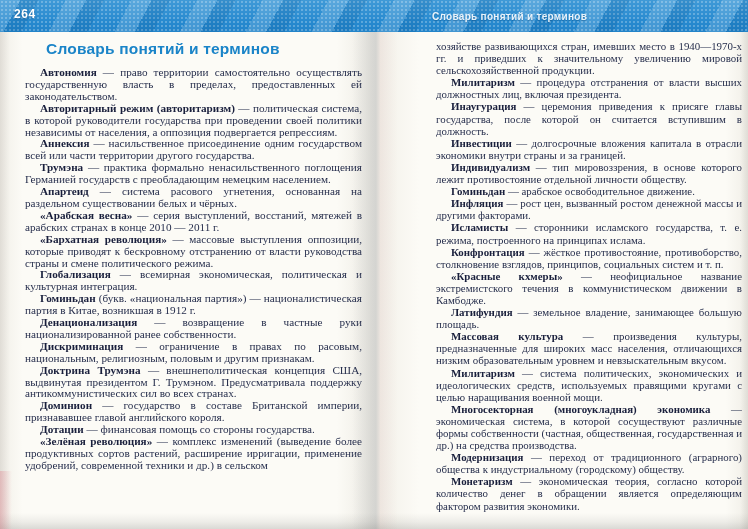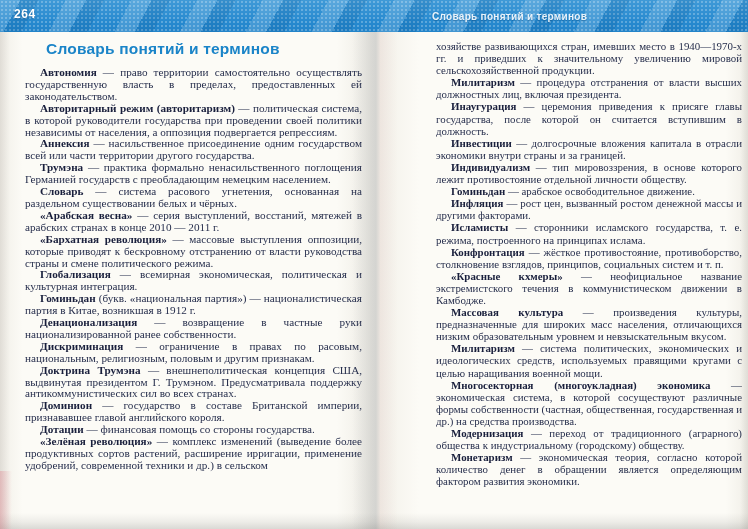--- a/index.html
+++ b/index.html
@@ -85,21 +85,21 @@
     <span class="running-title">Словарь понятий и терминов</span>
   </div>
 
   <div class="left-page">
     <h1 class="page-title">Словарь понятий и терминов</h1>
     <div>
         <p class="entry"><b>Автономия</b><span> — право территории самостоятельно осуществлять государственную власть в пределах, предоставленных ей законодательством.</span></p>
         <p class="entry"><b>Авторитарный режим (авторитаризм)</b><span> — политическая система, в которой руководители государства при проведении своей политики независимы от населения, а оппозиция подвергается репрессиям.</span></p>
         <p class="entry"><b>Аннексия</b><span> — насильственное присоединение одним государством всей или части территории другого государства.</span></p>
         <p class="entry"><b>Трумэна</b><span> — практика формально ненасильственного поглощения Германией государств с преобладающим немецким населением.</span></p>
-        <p class="entry"><b>Словарь</b><span> — система расового угнетения, основанная на раздельном существовании белых и чёрных.</span></p>
+        <p class="entry"><b>Апартеид</b><span> — система расового угнетения, основанная на раздельном существовании белых и чёрных.</span></p>
         <p class="entry"><b>«Арабская весна»</b><span> — серия выступлений, восстаний, мятежей в арабских странах в конце 2010 — 2011 г.</span></p>
         <p class="entry"><b>«Бархатная революция»</b><span> — массовые выступления оппозиции, которые приводят к бескровному отстранению от власти руководства страны и смене политического режима.</span></p>
         <p class="entry"><b>Глобализация</b><span> — всемирная экономическая, политическая и культурная интеграция.</span></p>
         <p class="entry"><b>Гоминьдан</b><span> (букв. «национальная партия») — националистическая партия в Китае, возникшая в 1912 г.</span></p>
         <p class="entry"><b>Денационализация</b><span> — возвращение в частные руки национализированной ранее собственности.</span></p>
         <p class="entry"><b>Дискриминация</b><span> — ограничение в правах по расовым, национальным, религиозным, половым и другим признакам.</span></p>
         <p class="entry"><b>Доктрина Трумэна</b><span> — внешнеполитическая концепция США, выдвинутая президентом Г. Трумэном. Предусматривала поддержку антикоммунистических сил во всех странах.</span></p>
         <p class="entry"><b>Доминион</b><span> — государство в составе Британской империи, признававшее главой английского короля.</span></p>
         <p class="entry"><b>Дотации</b><span> — финансовая помощь со стороны государства.</span></p>
         <p class="entry"><b>«Зелёная революция»</b><span> — комплекс изменений (выведение более продуктивных сортов растений, расширение ирригации, применение удобрений, современной техники и др.) в сельском</span></p>
@@ -111,20 +111,21 @@
     <div>
         <p class="entry"><b>Милитаризм</b><span> — процедура отстранения от власти высших должностных лиц, включая президента.</span></p>
         <p class="entry"><b>Инаугурация</b><span> — церемония приведения к присяге главы государства, после которой он считается вступившим в должность.</span></p>
         <p class="entry"><b>Инвестиции</b><span> — долгосрочные вложения капитала в отрасли экономики внутри страны и за границей.</span></p>
         <p class="entry"><b>Индивидуализм</b><span> — тип мировоззрения, в основе которого лежит противостояние отдельной личности обществу.</span></p>
         <p class="entry"><b>Гоминьдан</b><span> — арабское освободительное движение.</span></p>
         <p class="entry"><b>Инфляция</b><span> — рост цен, вызванный ростом денежной массы и другими факторами.</span></p>
         <p class="entry"><b>Исламисты</b><span> — сторонники исламского государства, т. е. режима, построенного на принципах ислама.</span></p>
         <p class="entry"><b>Конфронтация</b><span> — жёсткое противостояние, противоборство, столкновение взглядов, принципов, социальных систем и т. п.</span></p>
         <p class="entry"><b>«Красные кхмеры»</b><span> — неофициальное название экстремистского течения в коммунистическом движении в Камбодже.</span></p>
+        <p class="entry"><b>Латифундия</b><span> — земельное владение, занимающее большую площадь.</span></p>
         <p class="entry"><b>Массовая культура</b><span> — произведения культуры, предназначенные для широких масс населения, отличающихся низким образовательным уровнем и невзыскательным вкусом.</span></p>
         <p class="entry"><b>Милитаризм</b><span> — система политических, экономических и идеологических средств, используемых правящими кругами с целью наращивания военной мощи.</span></p>
         <p class="entry"><b>Многосекторная (многоукладная) экономика</b><span> — экономическая система, в которой сосуществуют различные формы собственности (частная, общественная, государственная и др.) на средства производства.</span></p>
         <p class="entry"><b>Модернизация</b><span> — переход от традиционного (аграрного) общества к индустриальному (городскому) обществу.</span></p>
         <p class="entry"><b>Монетаризм</b><span> — экономическая теория, согласно которой количество денег в обращении является определяющим фактором развития экономики.</span></p>
       </div>
   </div>
 
   <div class="gutter"></div>
   <div class="left-edge"></div>

